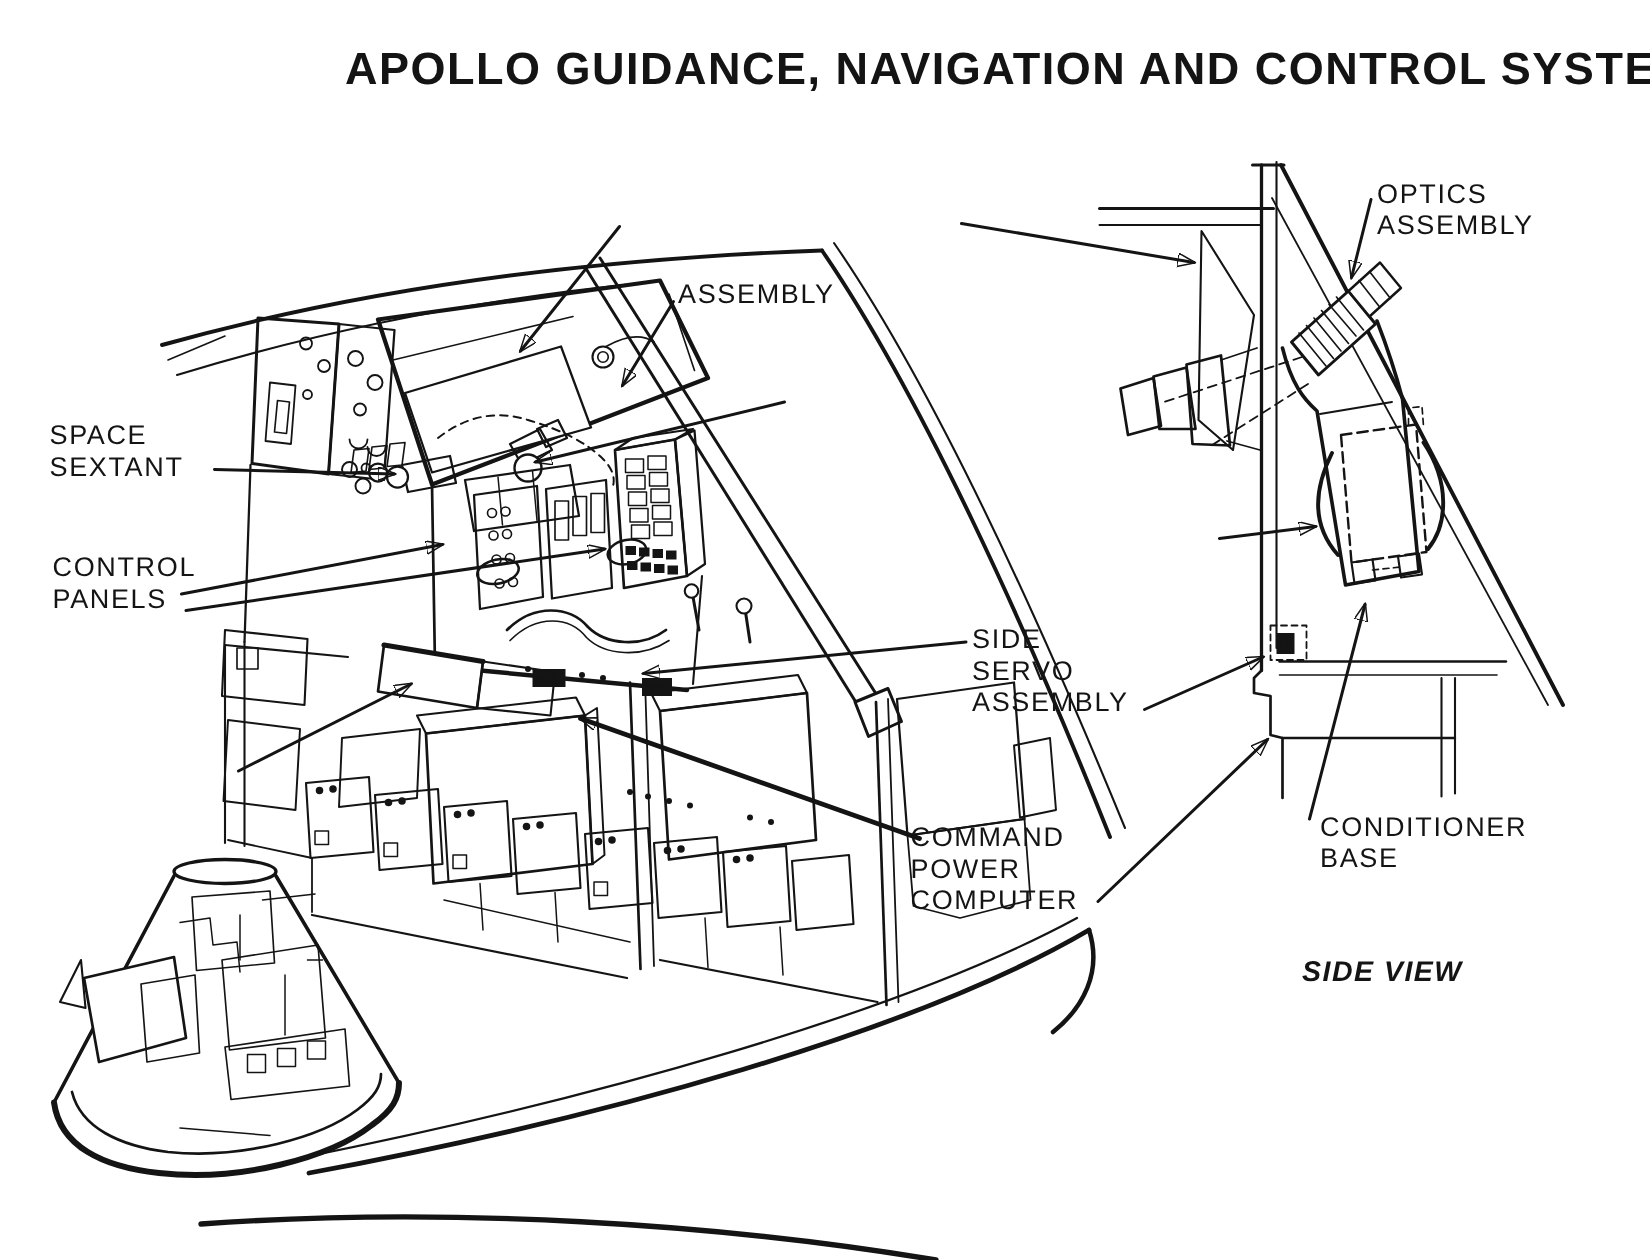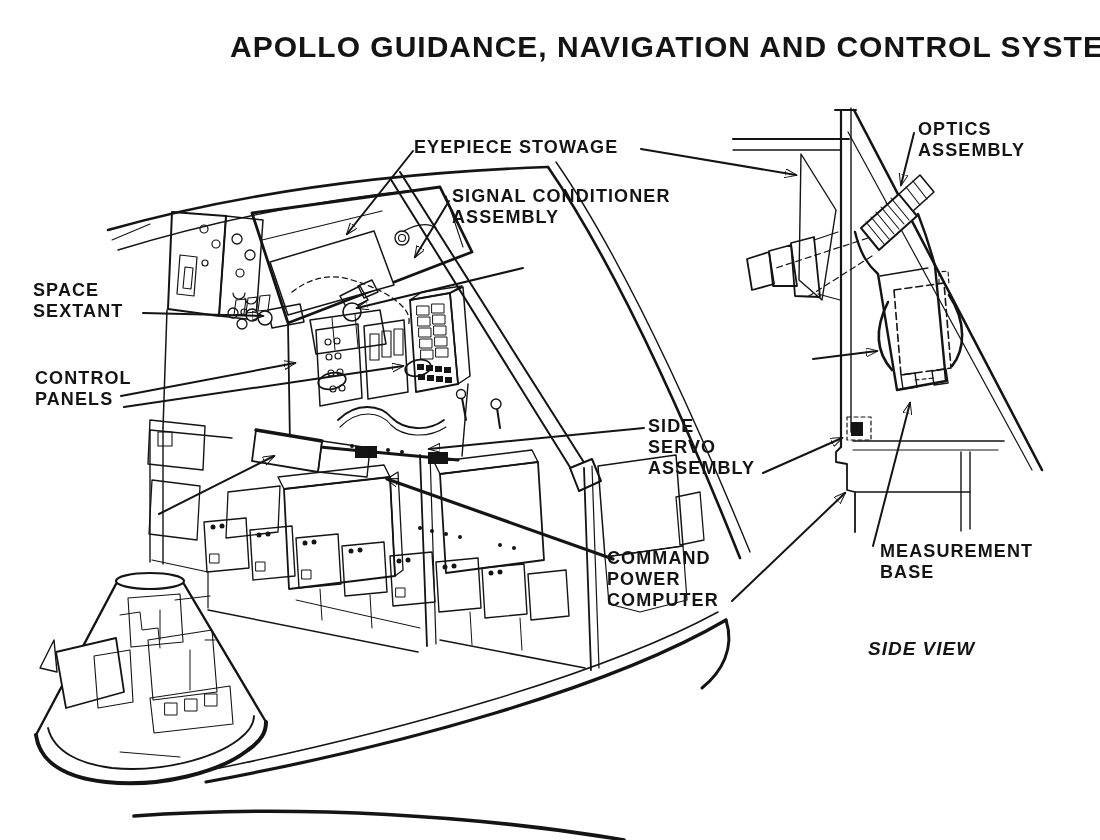--- a/index.html
+++ b/index.html
@@ -5,21 +5,21 @@
   html,body{margin:0;padding:0;background:#e8e8e8;}
   #stage{position:relative;width:1100px;height:840px;background:#ffffff;overflow:hidden;
          font-family:"Liberation Sans", sans-serif;color:#141414;}
   #art{position:absolute;left:0;top:0;}
   #art path,#art line,#art polygon,#art polyline,#art rect,#art circle,#art ellipse{
     stroke:#141414;fill:none;stroke-linecap:round;stroke-linejoin:round;}
   #art .f{fill:#141414;stroke:none;}
   #art .wf{fill:#ffffff;}
   .ttl{position:absolute;left:230px;top:30px;width:620px;text-align:center;
        font-size:30px;font-weight:bold;letter-spacing:1px;line-height:1.15;white-space:nowrap;}
-  .lbl{position:absolute;font-size:18px;font-weight:bold;letter-spacing:1.1px;
+  .lbl{position:absolute;font-size:18px;font-weight:normal;letter-spacing:1.1px;
        line-height:1.17;white-space:nowrap;}
   .lbl span{display:block;}
   .cap{position:absolute;font-size:19px;font-weight:bold;font-style:italic;
        letter-spacing:1px;white-space:nowrap;}
 </style>
 </head>
 <body>
 
 <div id="stage">
 
@@ -313,26 +313,22 @@
     <path d="M732,601 L845,493" marker-end="url(#arr)"></path>
     <path d="M873,546 L910,403" marker-end="url(#arr)"></path>
   </g>
 </svg>
 
 <div class="ttl">
   <span>APOLLO GUIDANCE, NAVIGATION</span>
   <span>AND CONTROL SYSTEMS</span>
 </div>
 
-<div class="lbl" style="left:414px;top:137px">
-  <span>EYEPIECE STOWAGE</span>
-</div>
 
 <div class="lbl" style="left:452px;top:186px">
-  <span>SIGNAL CONDITIONER</span>
   <span>ASSEMBLY</span>
 </div>
 
 
 <div class="lbl" style="left:33px;top:280px">
   <span>SPACE</span>
   <span>SEXTANT</span>
 </div>
 
 <div class="lbl" style="left:35px;top:368px">
@@ -353,19 +349,19 @@
   <span>ASSEMBLY</span>
 </div>
 
 <div class="lbl" style="left:607px;top:548px">
   <span>COMMAND</span>
   <span>POWER</span>
   <span>COMPUTER</span>
 </div>
 
 <div class="lbl" style="left:880px;top:541px">
-  <span>MEASUREMENT</span>
+  <span>CONDITIONER</span>
   <span>BASE</span>
 </div>
 
 <div class="cap" style="left:868px;top:638px">SIDE VIEW</div>
 
 </div>
 
 </body></html>

